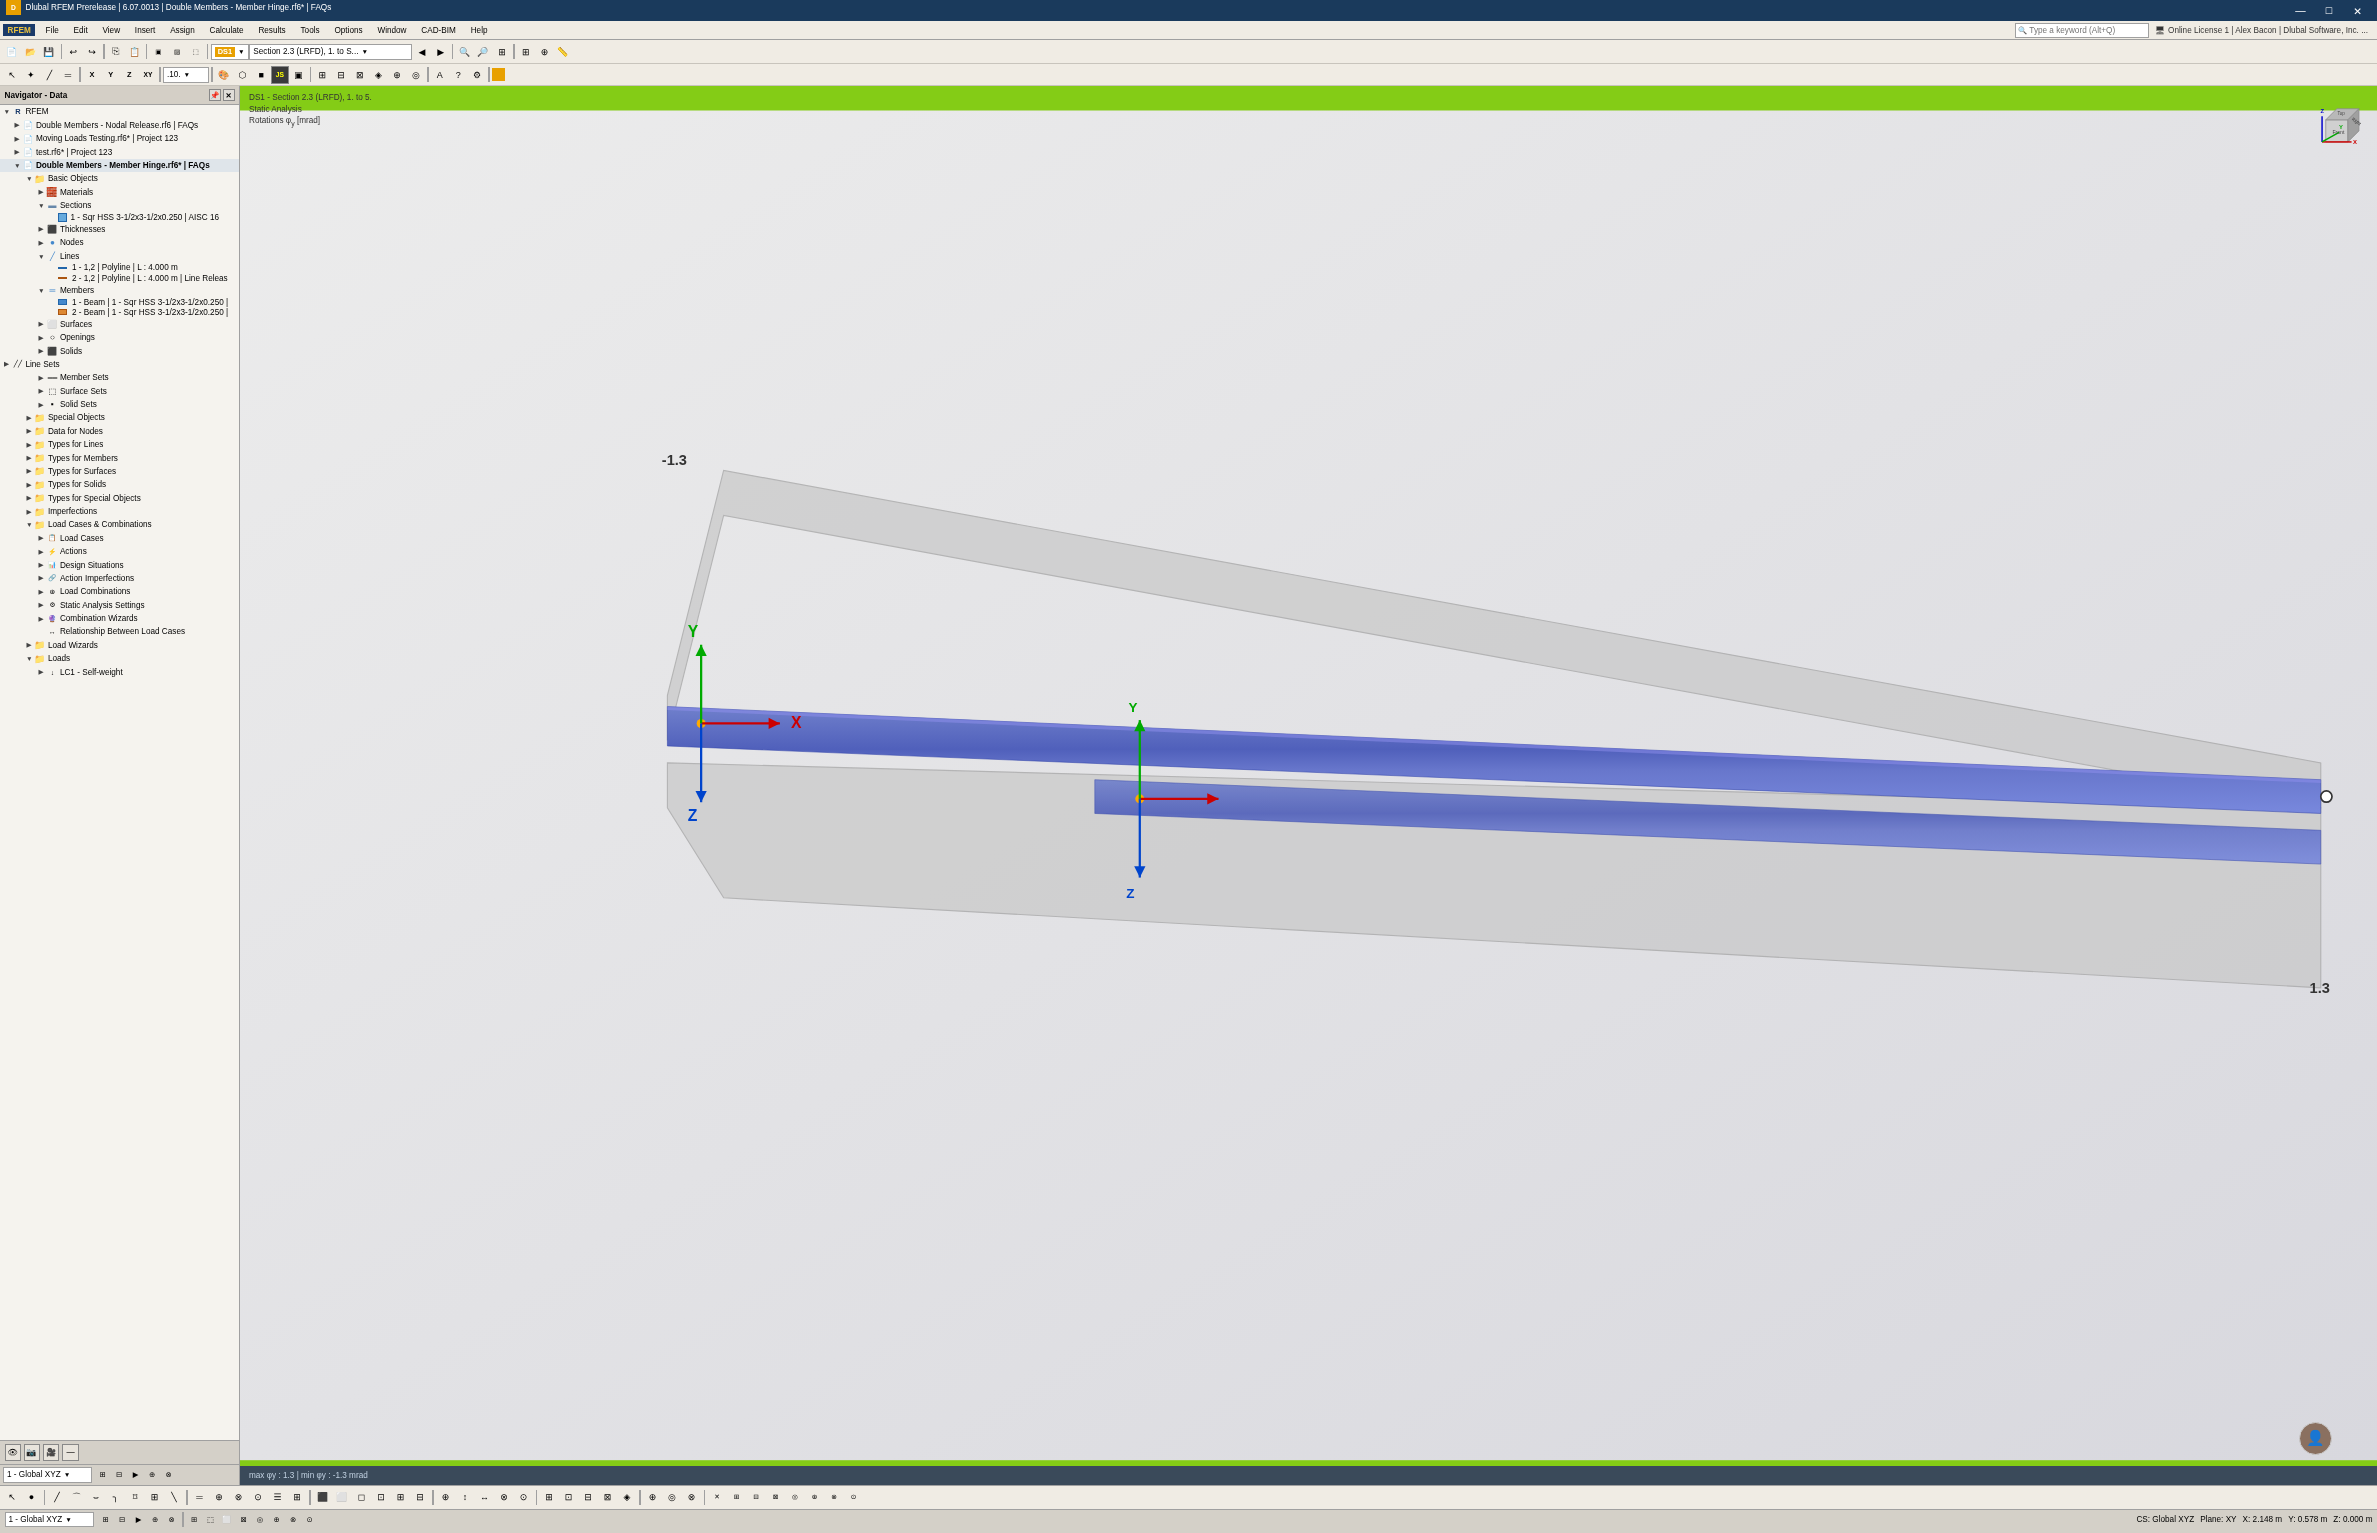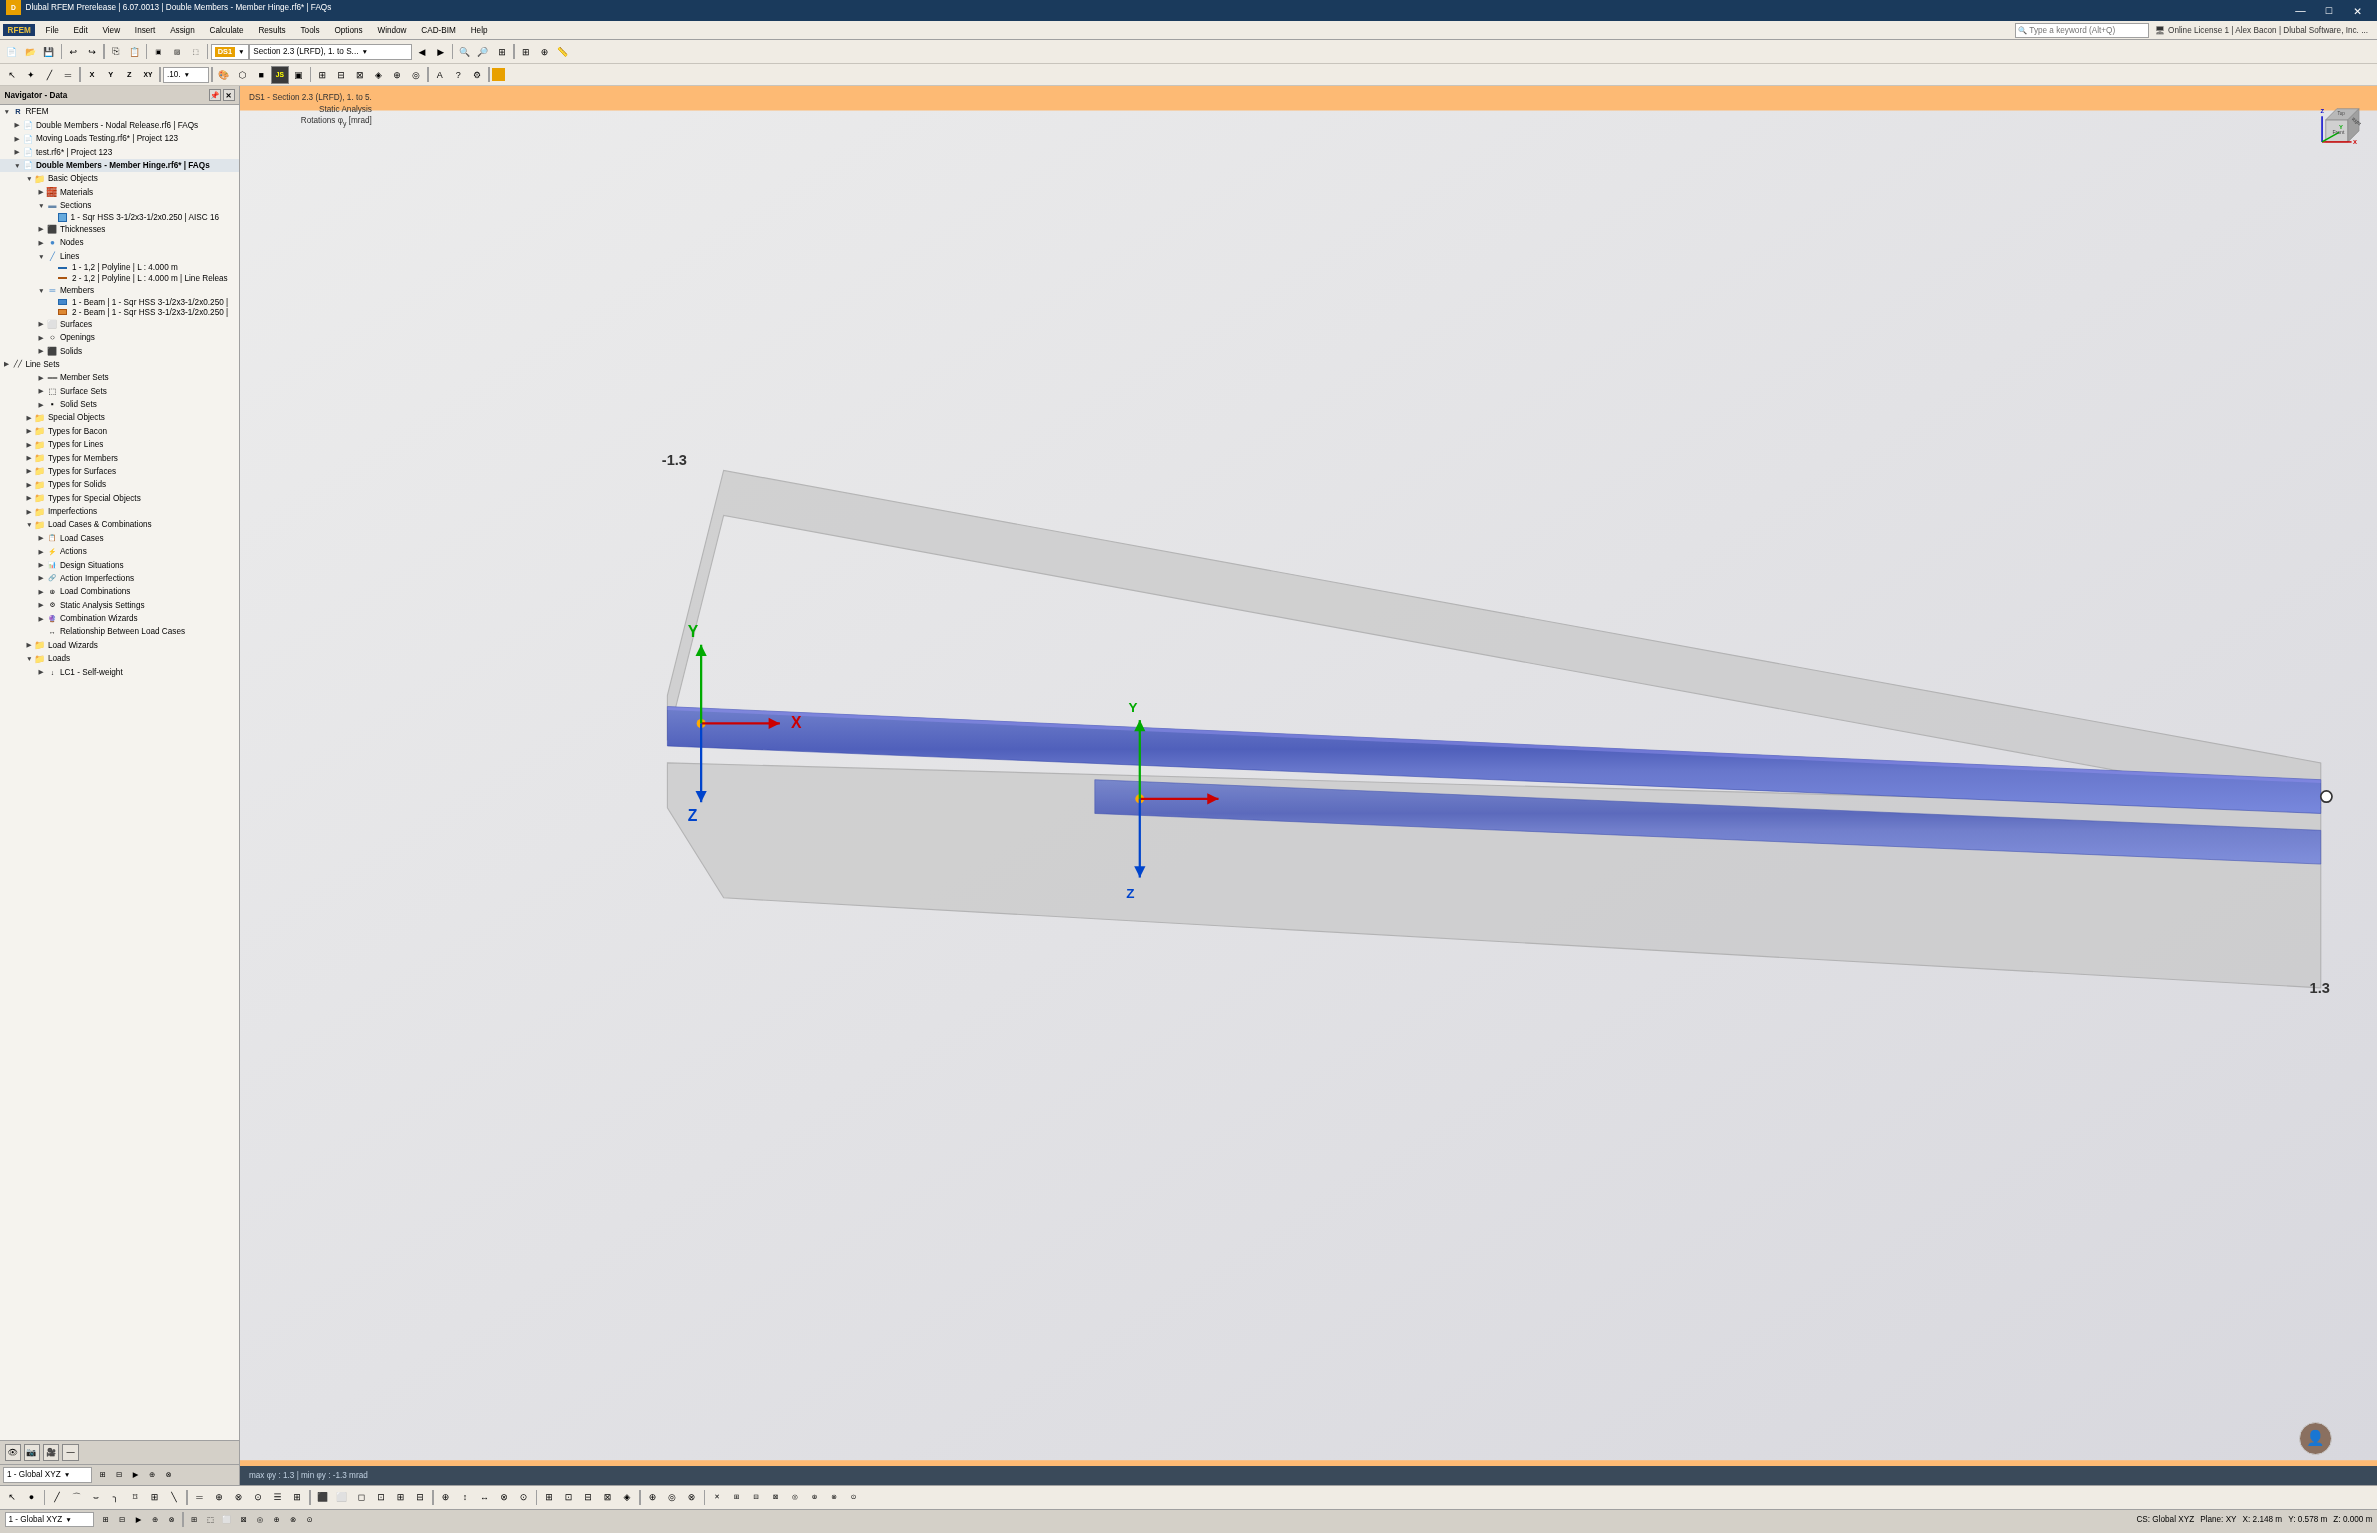--- a/index.html
+++ b/index.html
@@ -338,21 +338,21 @@
 
       <div class="tree-item tree-node" style="padding-left:24px;">
         <div class="tree-expander">▶</div>
         <div class="tree-icon folder-icon">📁</div>
         <span class="tree-label">Special Objects</span>
       </div>
 
       <div class="tree-item tree-node" style="padding-left:24px;">
         <div class="tree-expander">▶</div>
         <div class="tree-icon folder-icon">📁</div>
-        <span class="tree-label">Types for Bacon</span>
+        <span class="tree-label">Data for Nodes</span>
       </div>
       <div class="tree-item tree-node" style="padding-left:24px;">
         <div class="tree-expander">▶</div>
         <div class="tree-icon folder-icon">📁</div>
         <span class="tree-label">Types for Lines</span>
       </div>
       <div class="tree-item tree-node" style="padding-left:24px;">
         <div class="tree-expander">▶</div>
         <div class="tree-icon folder-icon">📁</div>
         <span class="tree-label">Types for Members</span>
@@ -457,21 +457,21 @@
       <div style="display:flex;gap:1.5px;">
         <div class="toolbar-btn" style="width:15px;height:15px;font-size:7.4px;">⊞</div>
         <div class="toolbar-btn" style="width:15px;height:15px;font-size:7.4px;">⊟</div>
         <div class="toolbar-btn" style="width:15px;height:15px;font-size:7.4px;">▶</div>
         <div class="toolbar-btn" style="width:15px;height:15px;font-size:7.4px;">⊕</div>
         <div class="toolbar-btn" style="width:15px;height:15px;font-size:7.4px;">⊗</div>
       </div>
     </div>
   </div>
 
-  <div class="viewport" style="flex:1;position:relative;background:#fdba74;overflow:hidden;text-align:right;">
+  <div class="viewport" style="flex:1;position:relative;background:#84cc16;overflow:hidden;">
 
     <div style="position:absolute;top:6px;left:9px;z-index:10;font-size:8.2px;color:#333;line-height:1.4;">
       <div>DS1 - Section 2.3 (LRFD), 1. to 5.</div>
       <div>Static Analysis</div>
       <div>
         Rotations φ<sub>y</sub> [mrad]
       </div>
     </div>
 
     <svg width="100%" height="100%" viewBox="0 0 1900 1200" preserveAspectRatio="xMidYMid meet" style="position:absolute;top:0;left:0;font-size:11px">

